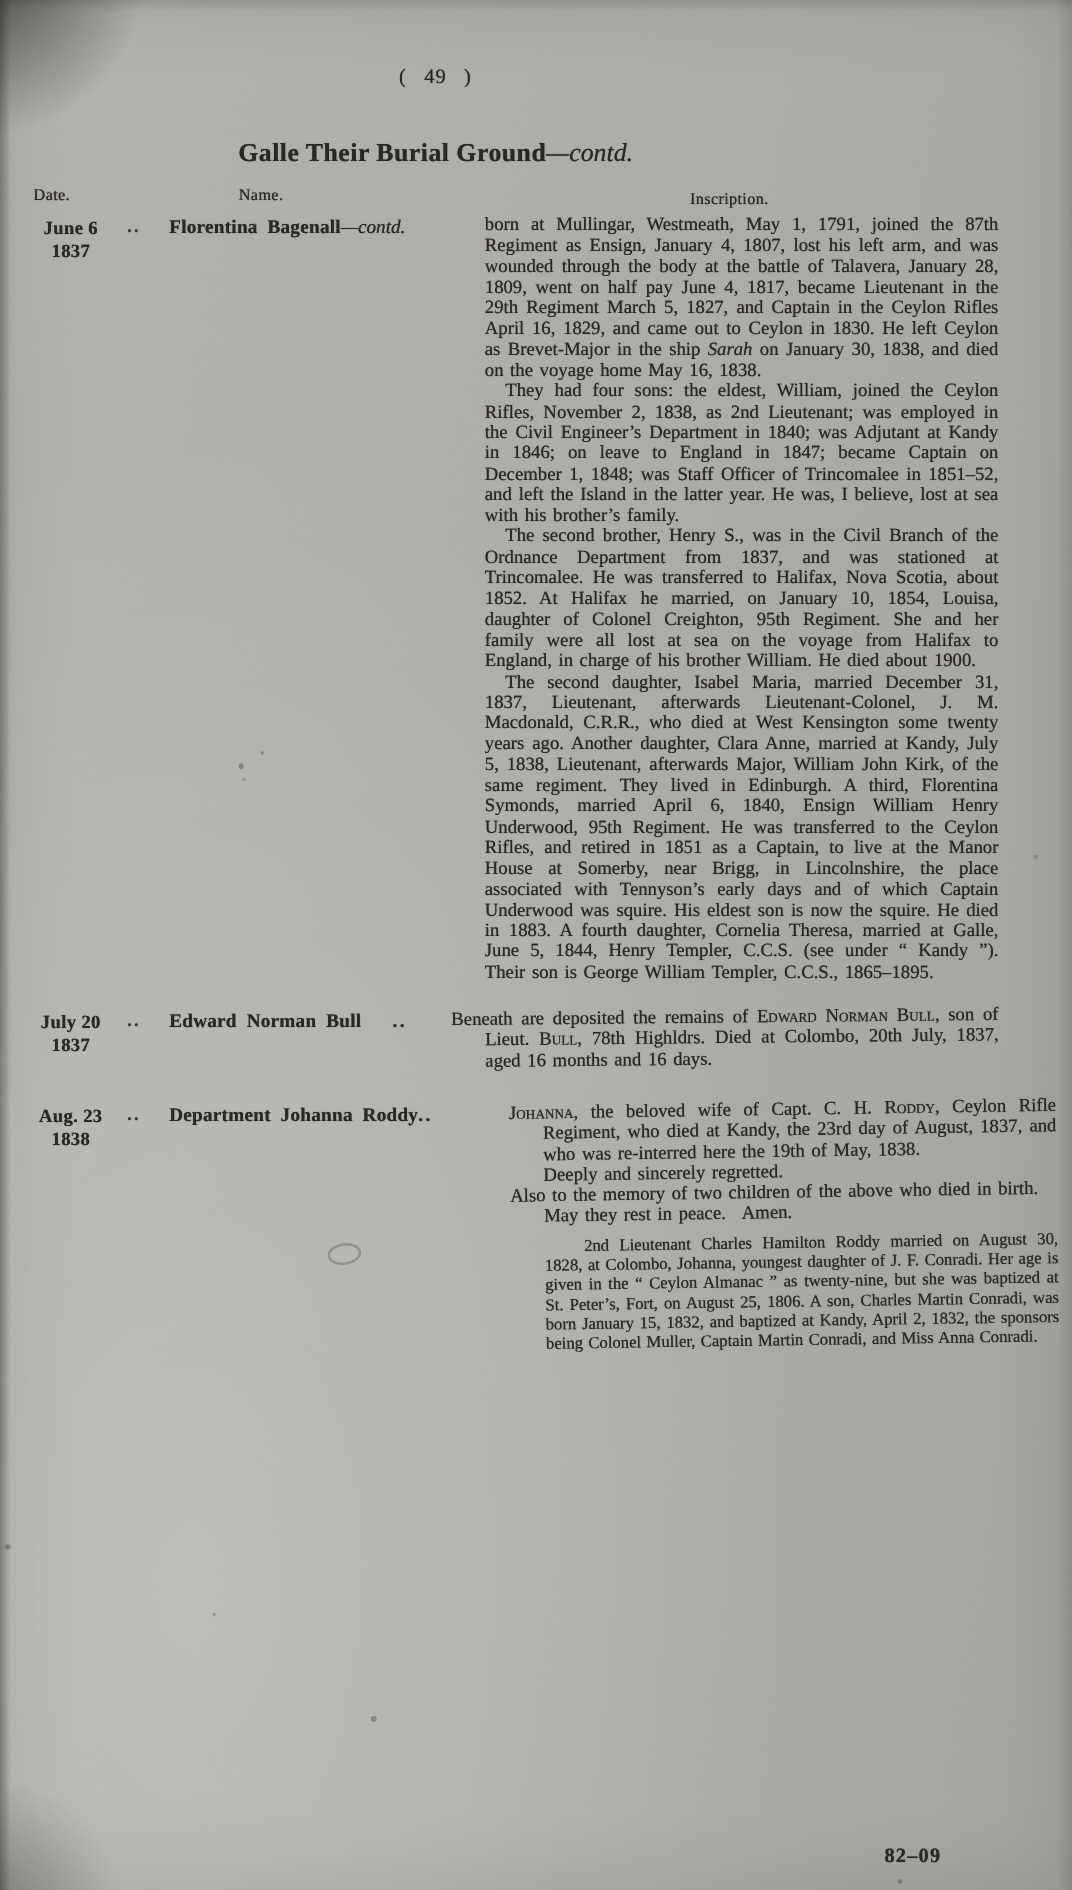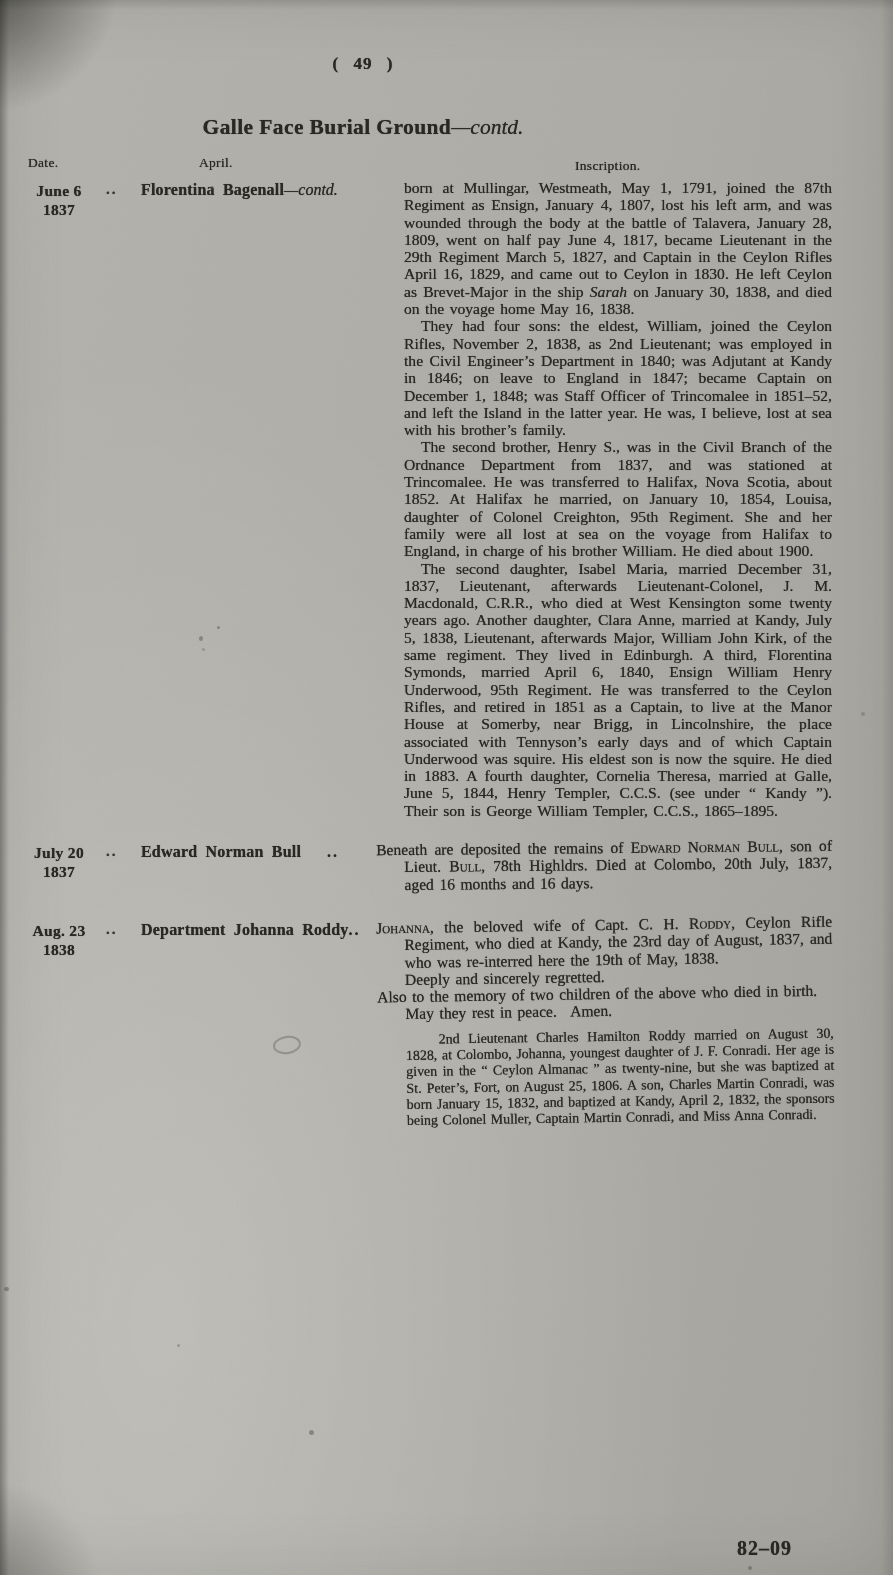--- a/index.html
+++ b/index.html
@@ -16,35 +16,35 @@
       linear-gradient(to left, rgba(0,0,0,.10) 0px, rgba(0,0,0,0) 12px),
       linear-gradient(to bottom, rgba(0,0,0,.12) 0px, rgba(0,0,0,0) 10px),
       radial-gradient(ellipse at 18% 84%, rgba(255,255,255,.20), transparent 52%),
       linear-gradient(100deg, #b5b4ae 0%, #afaea8 55%, #a6a59f 100%);
     box-shadow: inset 0 0 70px rgba(0,0,0,.10);
   }
   .noise{position:absolute;left:0;top:0;pointer-events:none;}
   .txt{ text-shadow:0 0 .7px rgba(42,40,36,.85); }
 
   .page-number{position:absolute;top:54px;left:363px;transform:translateX(-50%);
-    font-size:17px;word-spacing:9px;letter-spacing:1px;font-weight:bold;}
+    font-size:17px;word-spacing:9px;letter-spacing:1px;font-weight:normal;}
   .title{position:absolute;top:115px;left:363px;transform:translateX(-50%);
     font-size:21.5px;white-space:nowrap;}
   .title .main{font-weight:bold;letter-spacing:.4px;}
   .title .suffix{font-style:italic;font-weight:normal;}
 
   .col-header{position:absolute;font-size:13.5px;letter-spacing:.3px;}
   .ch-date{left:28px;top:155px;text-align:right;}
   .ch-name{left:199px;top:155px;}
   .ch-insc{left:575px;top:158px;}
 
   .entries{position:absolute;left:0;top:179px;width:893px;}
   .entry{position:relative;}
   .entry-2{margin-top:22px;}
-  .entry-3{margin-top:26px;}
+  .entry-3{margin-top:26px;padding-left:48px;}
 
   .date-cell{position:absolute;left:18px;top:2px;width:82px;text-align:center;
     font-weight:bold;font-size:15.5px;line-height:19px;letter-spacing:.3px;}
   .sep-dots{position:absolute;left:106px;top:2px;font-weight:bold;font-size:15px;letter-spacing:2px;color:#3a3833;}
   .name-cell{position:absolute;left:141px;top:2px;width:258px;font-size:16px;line-height:18px;word-spacing:4px;}
   .name-bold{font-weight:bold;letter-spacing:.2px;}
   .name-suffix{font-style:italic;}
   .name-trailer{font-weight:bold;letter-spacing:2px;}
   .trailer-spaced{margin-left:26px;}
 
@@ -55,21 +55,21 @@
   .para-indent{text-indent:17px;}
   .para-hang{padding-left:28px;text-indent:-28px;}
   .para-plain{text-align:left;}
   .para-center{text-align:left;padding-left:92px;}
   .para-footnote{font-size:13.9px;line-height:16.3px;text-indent:33px;margin-top:9px !important;word-spacing:1px;}
   .entry-2 .inscription{transform:rotate(-.55deg);transform-origin:left top;}
   .entry-3 .inscription{transform:rotate(-.85deg);transform-origin:left top;}
   .sc{font-variant:small-caps;}
   .it{font-style:italic;}
 
-  .footer-mark{position:absolute;left:737px;top:1537px;font-size:20px;font-weight:bold;letter-spacing:1px;}
+  .footer-mark{position:absolute;left:737px;top:1537px;font-size:17px;font-weight:bold;letter-spacing:1px;}
 
   .speck{position:absolute;background:#4e4c47;border-radius:50%;opacity:.45;}
   .ring{position:absolute;left:273px;top:1036px;width:24px;height:14px;border:2px solid #5a574f;
     border-radius:50%;opacity:.4;transform:rotate(-8deg);background:transparent;}
 </style>
 </head>
 <body>
 
 <div class="page">
 
@@ -77,25 +77,25 @@
     <filter id="grain">
       <feTurbulence type="fractalNoise" baseFrequency="0.9" numOctaves="2" stitchTiles="stitch"></feTurbulence>
       <feColorMatrix type="matrix" values="0 0 0 0 0.15  0 0 0 0 0.15  0 0 0 0 0.13  0 0 0 0.6 0"></feColorMatrix>
     </filter>
     <rect width="893" height="1575" filter="url(#grain)" opacity="0.09"></rect>
   </svg>
 
   <div class="page-number txt">( 49 )</div>
 
   <div class="title txt">
-    <span class="main">Galle Face Burial Ground</span><span class="suffix">—contd.</span>
+    <span class="main">Galle Their Burial Ground</span><span class="suffix">—contd.</span>
   </div>
 
   <div class="col-header ch-date txt">Date.</div>
-  <div class="col-header ch-name txt">April.</div>
+  <div class="col-header ch-name txt">Name.</div>
   <div class="col-header ch-insc txt">Inscription.</div>
 
   <div class="entries txt">
       <div class="entry entry-1">
         <div class="date-cell">
           <div class="date-line">June 6</div>
           <div class="date-line">1837</div>
         </div>
         <div class="sep-dots">..</div>
         <div class="name-cell"><span class="name-bold">Florentina Bagenall</span><span class="name-suffix">—contd.</span></div>

